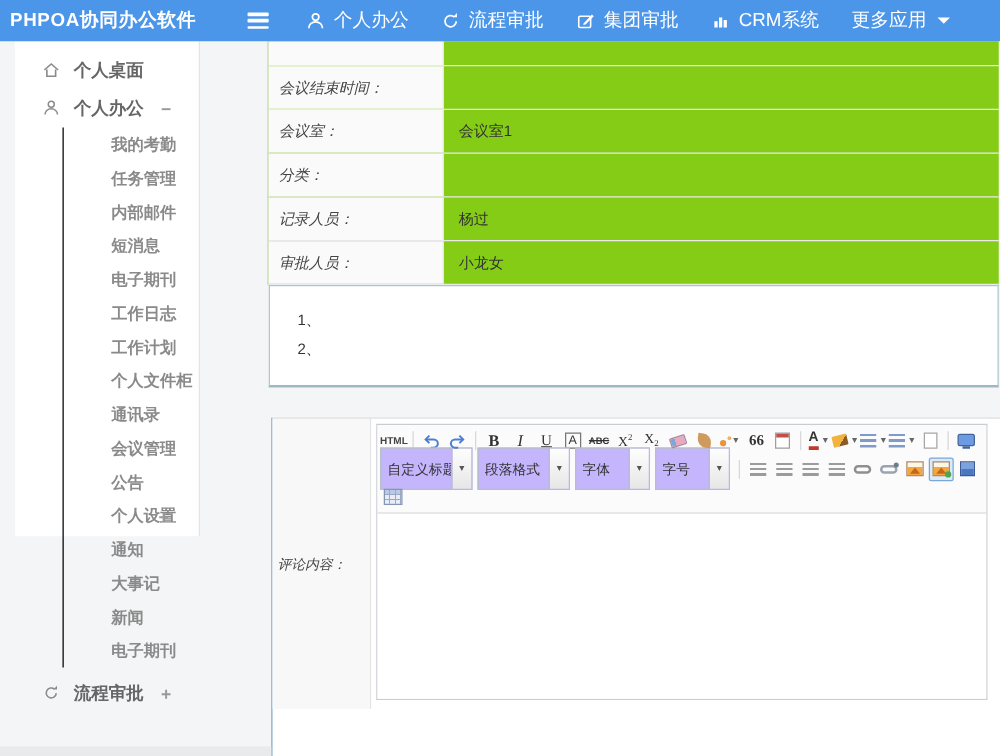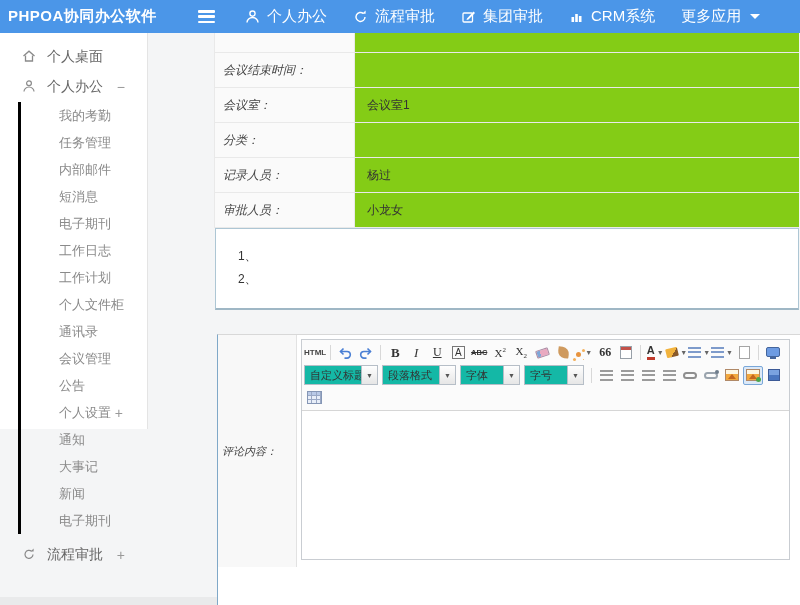--- a/index.html
+++ b/index.html
@@ -10,25 +10,25 @@
   .topbar { position:absolute; left:0; top:0; width:800px; height:33px; background:#4b96e8; display:flex; align-items:center; z-index:10; }
   .logo { color:#fff; font-size:15px; font-weight:bold; padding-left:8px; width:190px; letter-spacing:0.5px; }
   .hamburger { width:17px; height:13px; margin-left:8px; display:flex; flex-direction:column; justify-content:space-between; cursor:pointer; }
   .hamburger i { display:block; height:2.5px; background:#fff; border-radius:1px; }
   .topnav { display:flex; align-items:center; margin-left:30px; }
   .navitem { display:flex; align-items:center; gap:7px; color:#fff; font-size:15px; margin-right:26px; cursor:pointer; text-decoration:none; white-space:nowrap; }
   .navitem svg { display:block; }
   .caret-dn { width:0; height:0; border-left:5px solid transparent; border-right:5px solid transparent; border-top:5px solid #fff; margin-left:2px; }
 
   
-  .sidebar { position:absolute; left:0; top:33px; width:148px; height:396px; background:#fff; border-right:1px solid #e4e4e4; padding-top:9px; }
+  .sidebar { position:absolute; left:12px; top:33px; width:148px; height:396px; background:#fff; border-right:1px solid #e4e4e4; padding-top:9px;font-weight:bold; }
   .side-item { height:30px; display:flex; align-items:center; padding-left:22px; color:#666; font-size:14px; cursor:pointer; position:relative; }
   .side-item svg { margin-right:11px; flex:0 0 auto; }
   .side-toggle { position:absolute; right:22px; top:50%; transform:translateY(-50%); color:#999; font-size:14px; }
-  .subnav { list-style:none; margin-left:18px; border-left:3px solid #000000; }
+  .subnav { list-style:none; margin-left:38px; border-left:1px solid #000000; }
   .subnav li { height:27px; display:flex; align-items:center; padding-left:38px; font-size:13px; color:#8a8a8a; cursor:pointer; position:relative; }
   .subnav li .side-toggle { right:24px; }
   .proc-item { margin-top:6px; }
   .bottom-strip { position:absolute; left:0; top:597px; width:217px; height:8px; background:#e9eaeb; z-index:5; }
 
   
   .table1 { position:absolute; left:214px; top:33px; width:585px; background:#84cc16; border-left:1px solid #e9e9e9; }
   .t1row { display:flex; border-bottom:1px solid #e9e9e9; height:35px; }
   .t1row.partial { height:20px; }
   .t1label { width:140px; background:#fafafa; border-right:1px solid #e9e9e9; display:flex; align-items:center; padding-left:8px; font-size:12px; color:#444; font-style:italic; }
@@ -69,21 +69,21 @@
   .ic-eraser { width:13px; height:8px; border-radius:1px; background:linear-gradient(90deg,#7ea6d8 30%,#e9a9c0 30%); border:1px solid #a886a0; transform:rotate(-18deg); }
   .ic-brush { width:11px; height:11px; background:#cf9a5e; border-radius:0 7px 1px 7px; transform:rotate(8deg); }
   .ic-wand { width:5px; height:5px; background:#e8943f; border-radius:50%; box-shadow:5px -4px 0 -1px #f3b05c, -4px 5px 0 -1px #f3b05c, 5px 5px 0 -2px #f3b05c; margin:4px 2px 0 0; }
   .ic-clip { width:12px; height:13px; background:#fff; border:1px solid #98a0a8; position:relative; }
   .ic-clip::before { content:""; position:absolute; left:0; top:0; right:0; height:3px; background:#c25048; }
   .ic-marker { width:12px; height:9px; background:linear-gradient(135deg,#f2b33d 62%,#8a5a2a 62%); border-radius:1px; transform:rotate(-14deg); }
   .ic-list { width:13px; height:11px; background:repeating-linear-gradient(to bottom,#7e9bcb 0 2px,transparent 2px 4.5px); }
   .ic-page { width:11px; height:13px; background:#fff; border:1px solid #a5a5a5; }
   .ic-mon { width:14px; height:10px; background:#6d9be2; border:1px solid #44659c; border-radius:2px; position:relative; margin-bottom:2px; }
   .ic-mon::after { content:""; position:absolute; left:3px; bottom:-3px; width:6px; height:2px; background:#44659c; }
-  .sel { height:20px; border:1px solid #b6bec7; background:#14b8a6; display:flex; align-items:center; margin-right:3px; cursor:pointer; }
+  .sel { height:34px; border:1px solid #b6bec7; background:#c4b5fd; display:flex; align-items:center; margin-right:3px; cursor:pointer; }
   .sel .lab { font-size:11px; color:#333; padding:0 5px; flex:1; white-space:nowrap; overflow:hidden; }
   .sel .car { width:16px; height:100%; border-left:1px solid #b6bec7; background:linear-gradient(#fefefe,#e6e6e6); display:flex; align-items:center; justify-content:center; font-size:7px; color:#555; }
   .w74 { width:74px; } .w60 { width:60px; }
   .ic-align { width:13px; height:11px; background:repeating-linear-gradient(to bottom,#9b9b9b 0 2px,transparent 2px 4.33px); }
   .ic-link { width:14px; height:7px; border:2px solid #8f8f8f; border-radius:4px; position:relative; }
   .ic-unlink { width:14px; height:7px; border:2px solid #9aa4ae; border-radius:4px; position:relative; }
   .ic-unlink::after { content:""; position:absolute; right:-3px; top:-4px; width:4px; height:4px; background:#6e7d8c; border-radius:50%; }
   .ic-img { width:14px; height:12px; border:1px solid #b08968; background:linear-gradient(#fdf6e3 35%,#f2a83e 35%); position:relative; }
   .ic-img::after { content:""; position:absolute; left:2px; bottom:1px; width:0; height:0; border-left:4px solid transparent; border-right:4px solid transparent; border-bottom:5px solid #c4661f; }
   .tb.sel-on { background:#dce9f8; border:1px solid #7aa7d8; }

